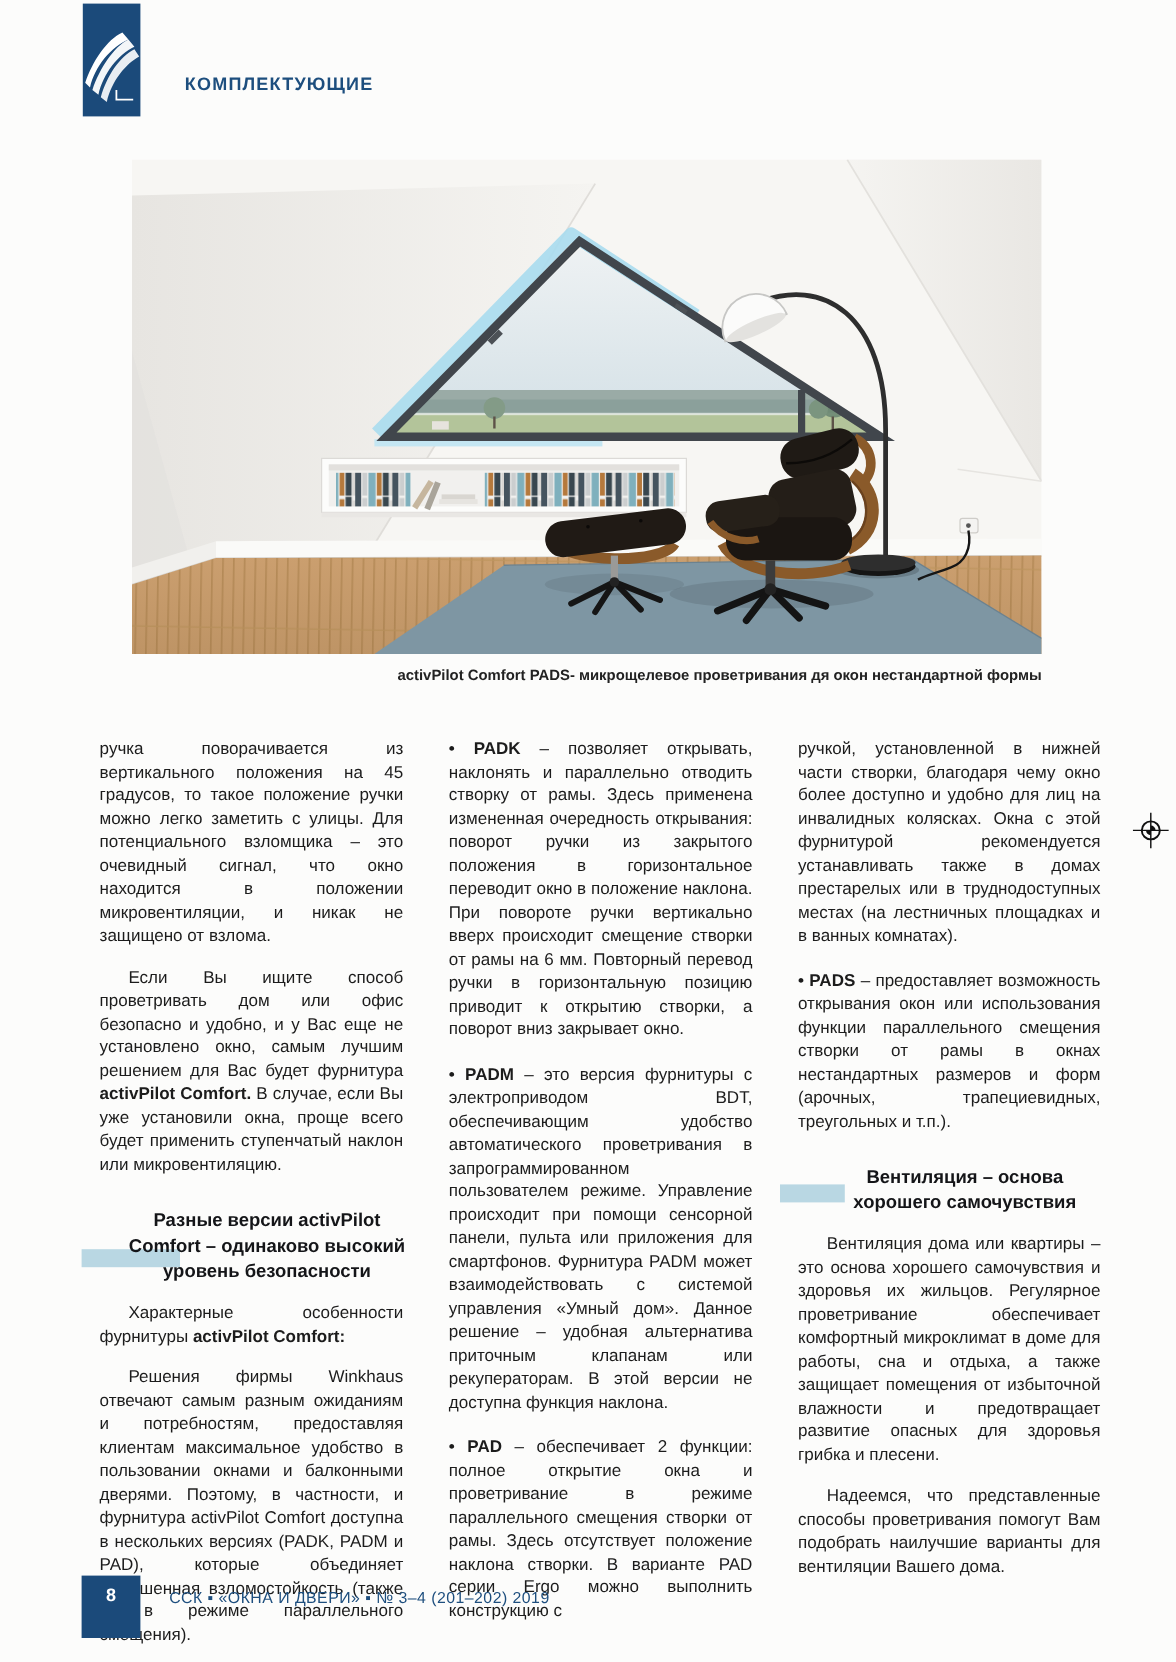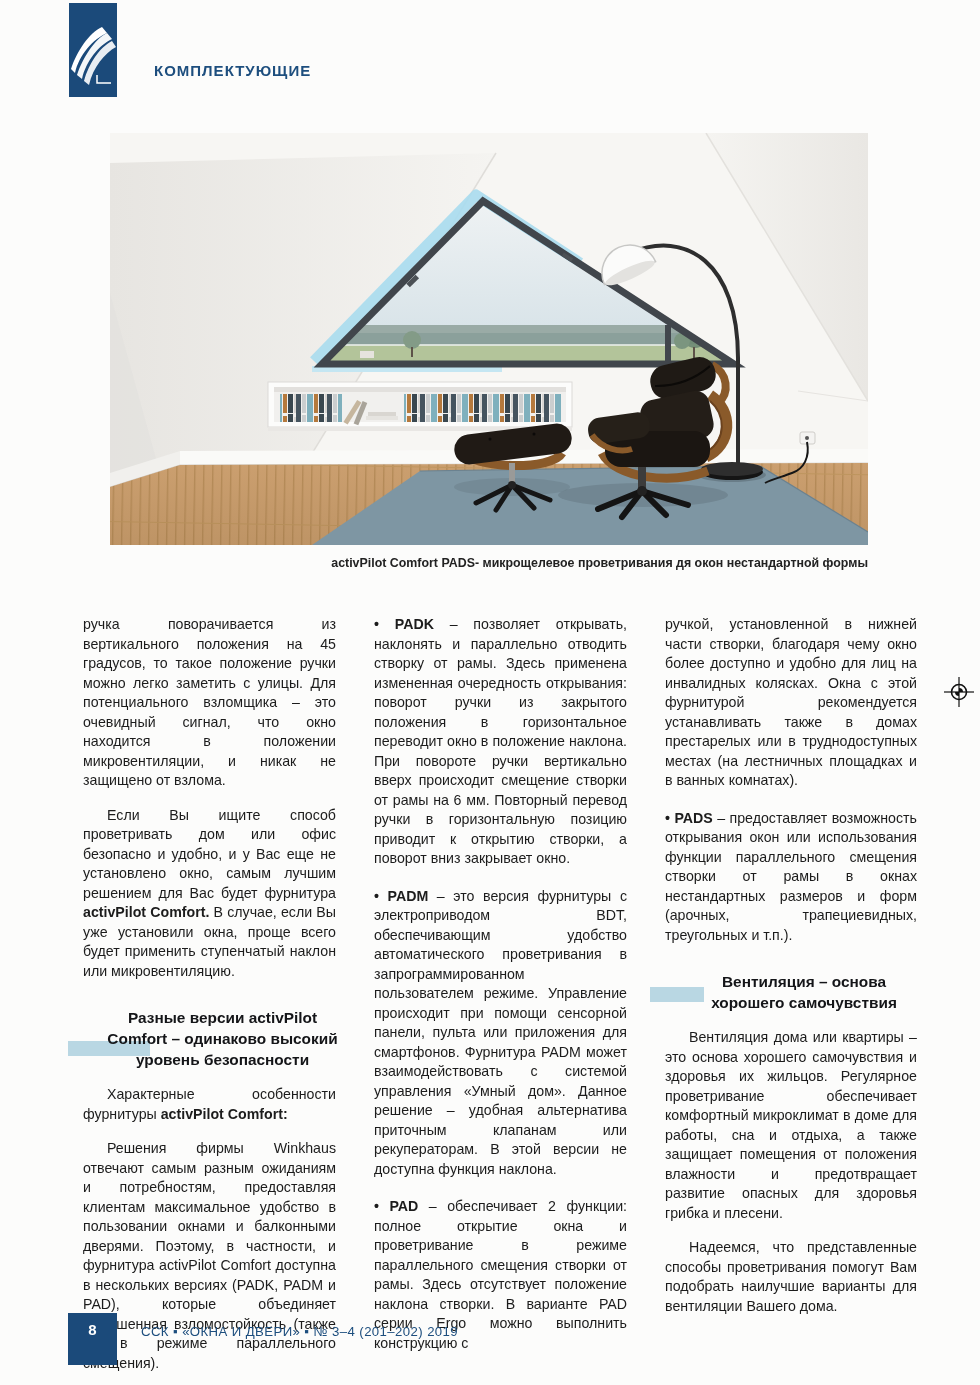--- a/index.html
+++ b/index.html
@@ -237,21 +237,21 @@
 </div>
 
 <div class="col col3">
   <p>ручкой, установленной в нижней части створки, благодаря чему окно более доступно и удобно для лиц на инвалидных колясках. Окна с этой фурнитурой рекомендуется устанавливать также в домах престарелых или в труднодоступных местах (на лестничных площадках и в ванных комнатах).</p>
   <p class="bullet" style="margin-top:13px"><span class="b">• PADS</span><span> – предоставляет возможность открывания окон или использования функции параллельного смещения створки от рамы в окнах нестандартных размеров и форм (арочных, трапециевидных, треугольных и т.п.).</span></p>
   <div class="subhead">
     <span class="hl"></span>
     <div>Вентиляция – основа</div>
     <div>хорошего самочувствия</div>
   </div>
-  <p class="ind">Вентиляция дома или квартиры – это основа хорошего самочувствия и здоровья их жильцов. Регулярное проветривание обеспечивает комфортный микроклимат в доме для работы, сна и отдыха, а также защищает помещения от положения влажности и предотвращает развитие опасных для здоровья грибка и плесени.</p>
+  <p class="ind">Вентиляция дома или квартиры – это основа хорошего самочувствия и здоровья их жильцов. Регулярное проветривание обеспечивает комфортный микроклимат в доме для работы, сна и отдыха, а также защищает помещения от избыточной влажности и предотвращает развитие опасных для здоровья грибка и плесени.</p>
   <p class="ind">Надеемся, что представленные способы проветривания помогут Вам подобрать наилучшие варианты для вентиляции Вашего дома.</p>
 </div>
 
 <div class="page-square">
   <span>8</span>
 </div>
 <div class="footer-line">ССК ▪ «ОКНА И ДВЕРИ» ▪ № 3–4 (201–202) 2019</div>
 
 <svg class="regmark" viewBox="0 0 30 30">
   <line x1="15" y1="0" x2="15" y2="30" stroke="#111" stroke-width="1.2"></line>

